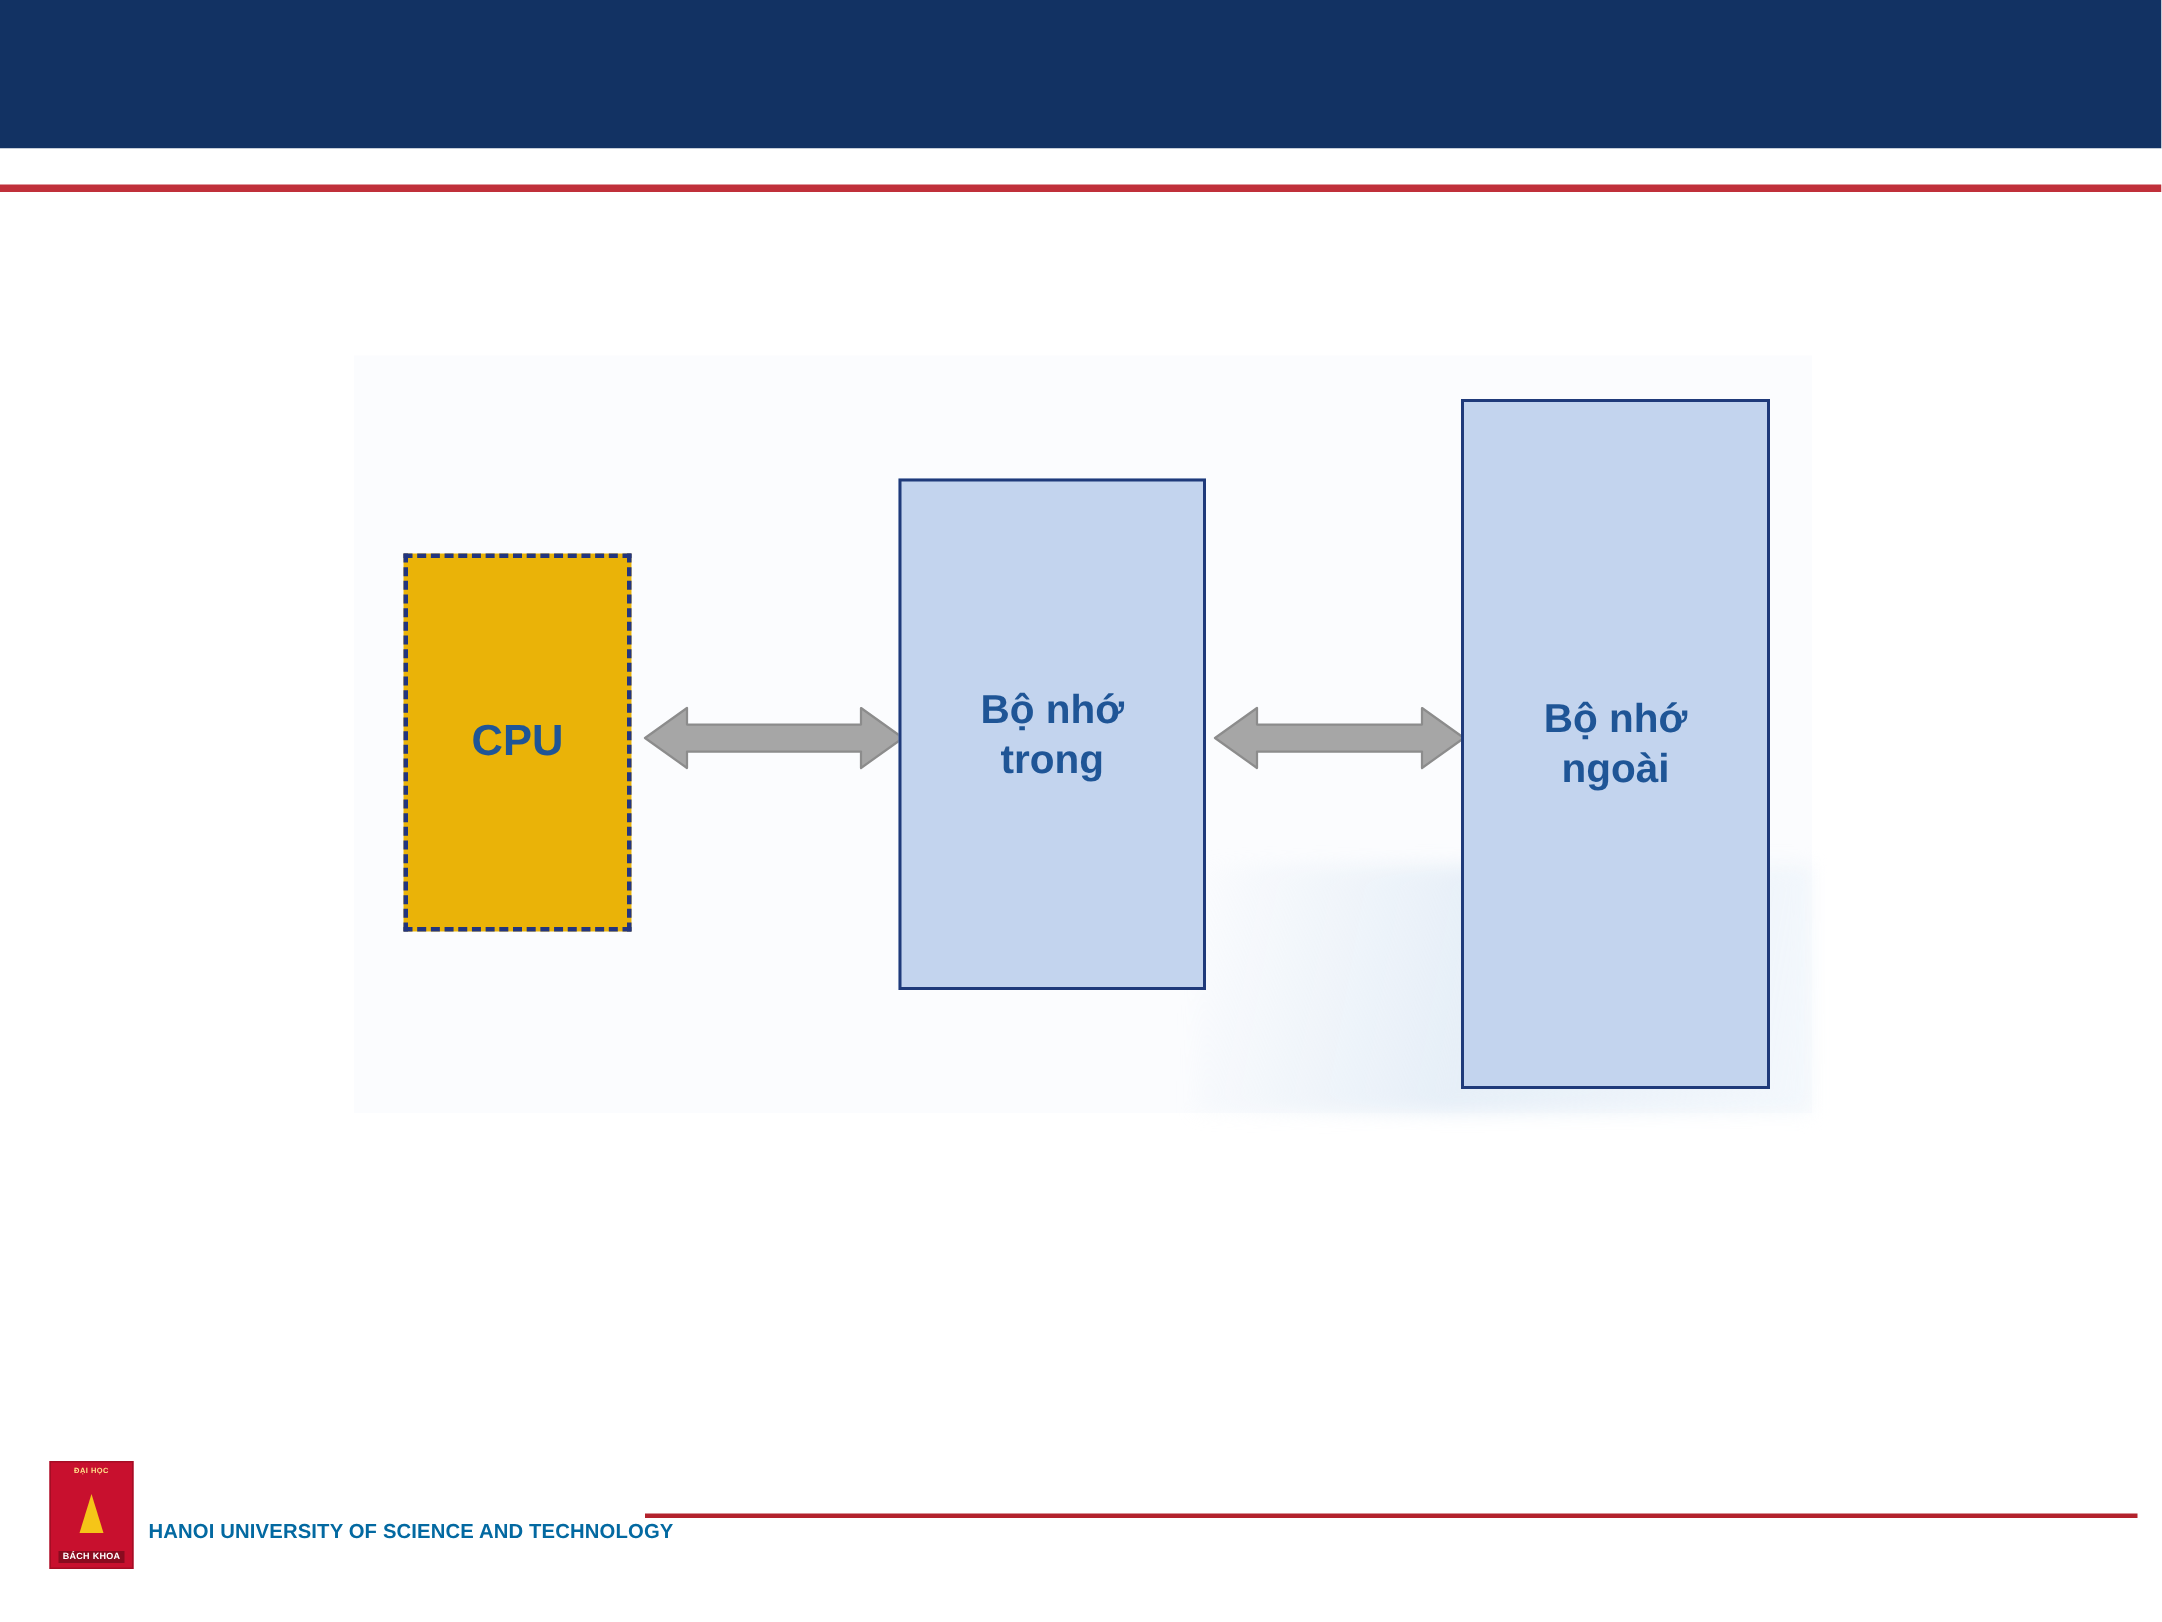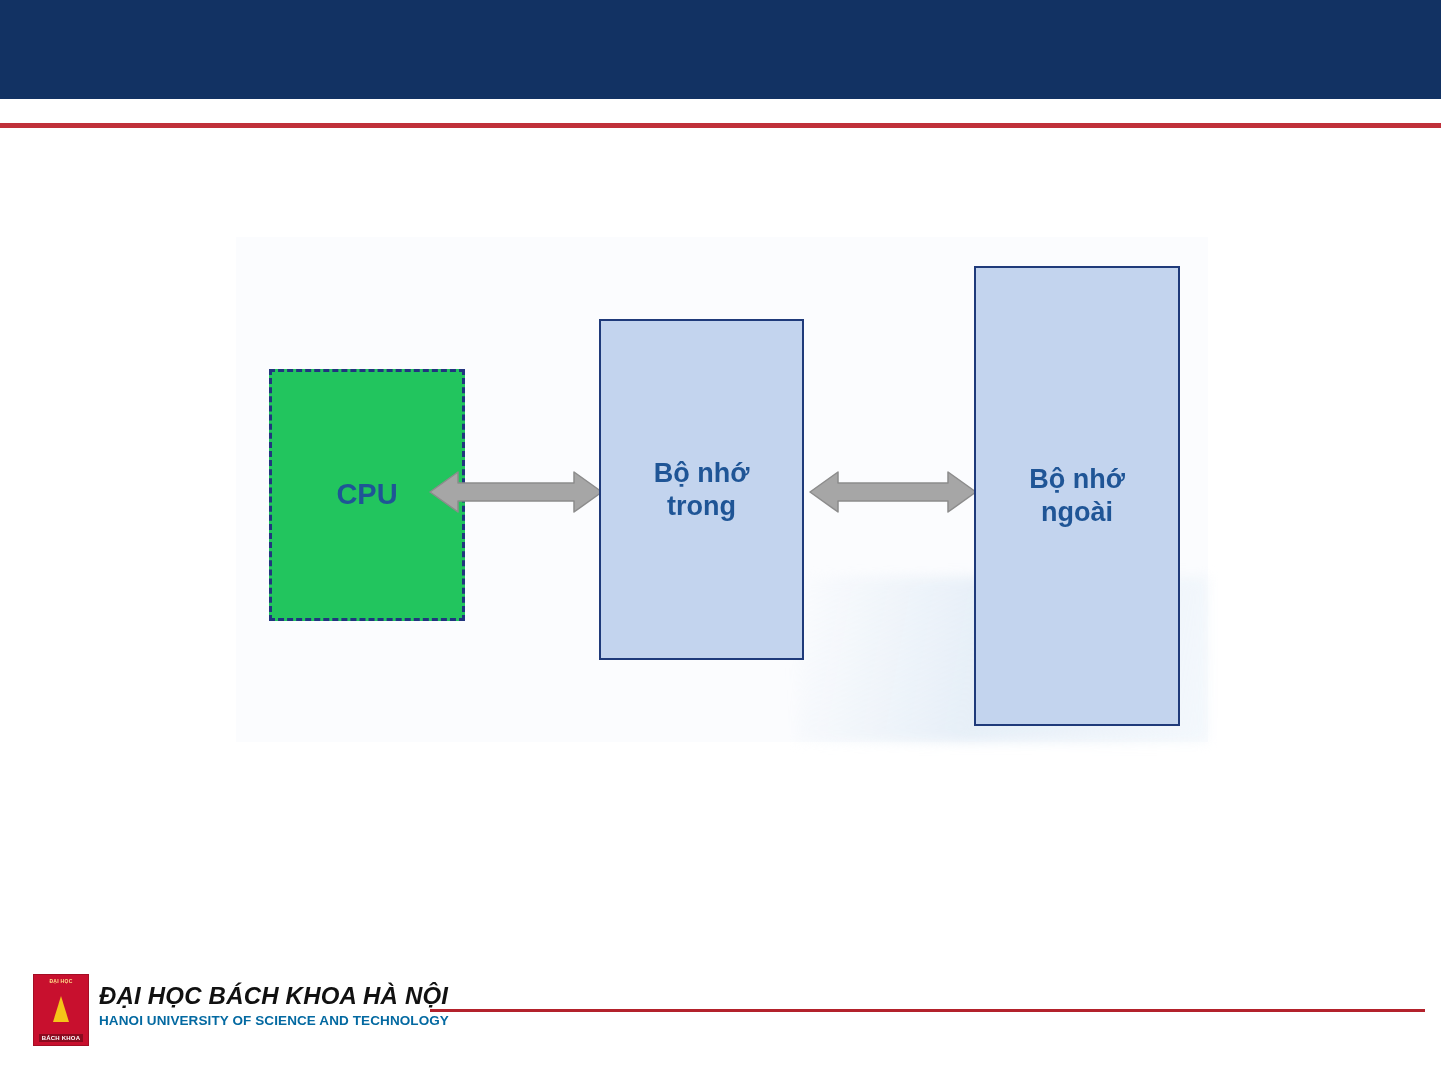--- a/index.html
+++ b/index.html
@@ -69,23 +69,23 @@
     justify-content: center;
     text-align: center;
     color: #1f5596;
     font-weight: bold;
     line-height: 1.22;
   }
 
   #node-cpu {
     left: 33px;
     top: 132px;
-    width: 196px;
+    width: 152px;
     height: 252px;
-    background: #22c55e;
+    background: #eab308;
     border: 3px dashed #22357f;
     font-size: 29px;
   }
 
   #node-internal-memory {
     left: 363px;
     top: 82px;
     width: 205px;
     height: 341px;
     background: #c3d4ee;
@@ -229,16 +229,15 @@
     </span>
   </div>
 </div>
 
 <div id="footer">
   <div id="footer-logo">
     <div id="footer-logo-top">ĐẠI HỌC</div>
     <div id="footer-logo-flame"></div>
     <div id="footer-logo-bottom">BÁCH KHOA</div>
   </div>
-  <div id="footer-univ-vn">ĐẠI HỌC BÁCH KHOA HÀ NỘI</div>
   <div id="footer-univ-en">HANOI UNIVERSITY OF SCIENCE AND TECHNOLOGY</div>
   <div id="footer-rule"></div>
 </div>
 
 </body></html>

